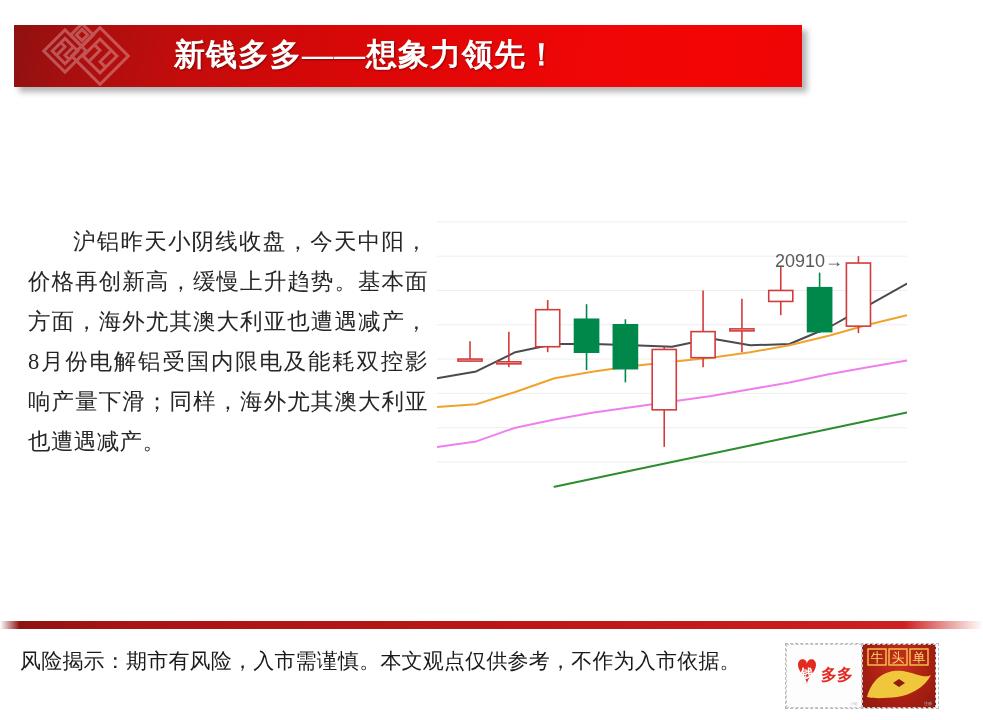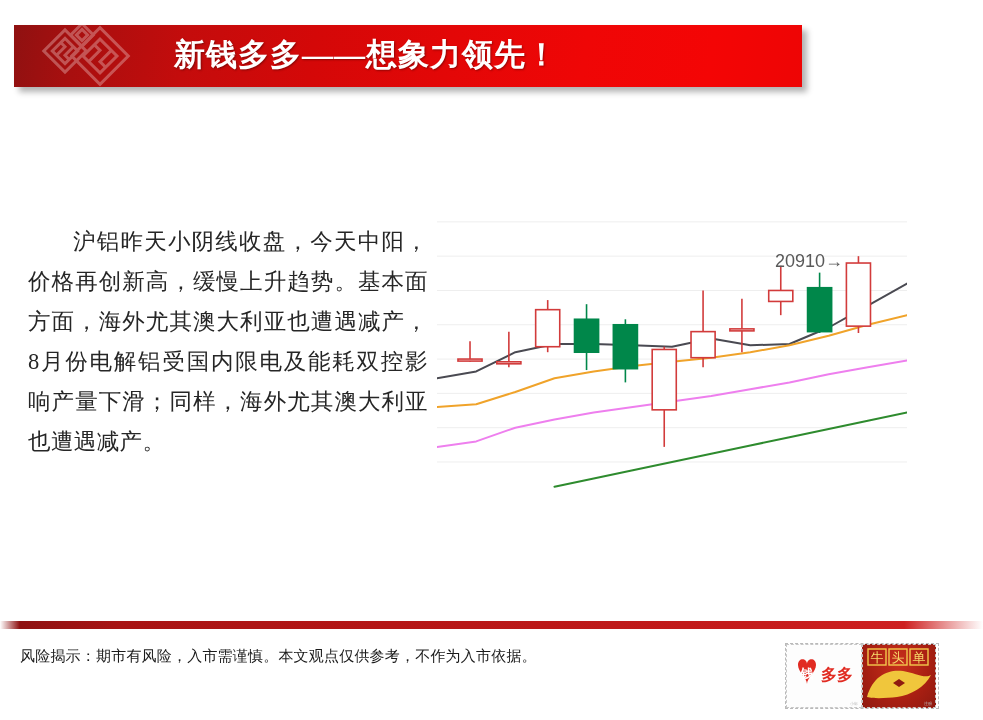--- a/index.html
+++ b/index.html
@@ -110,21 +110,21 @@
     height: 8px;
     background: linear-gradient(90deg,
         #ffffff 0%, #8e1212 2%, #a81414 12%,
         #b51616 40%, #c21a1a 70%, #ce2020 92%, #ffffff 100%);
   }
   #footer-note {
     position: absolute;
     left: 20px;
     top: 647px;
     color: #1a1a1a;
-    font-size: 15px;
+    font-size: 21px;
     letter-spacing: 0.2px;
     white-space: nowrap;
     font-family: "Liberation Serif", "DejaVu Serif", serif;
   }
   #footer-logos {
     position: absolute;
     left: 785px;
     top: 643px;
     width: 152px;
     height: 64px;

